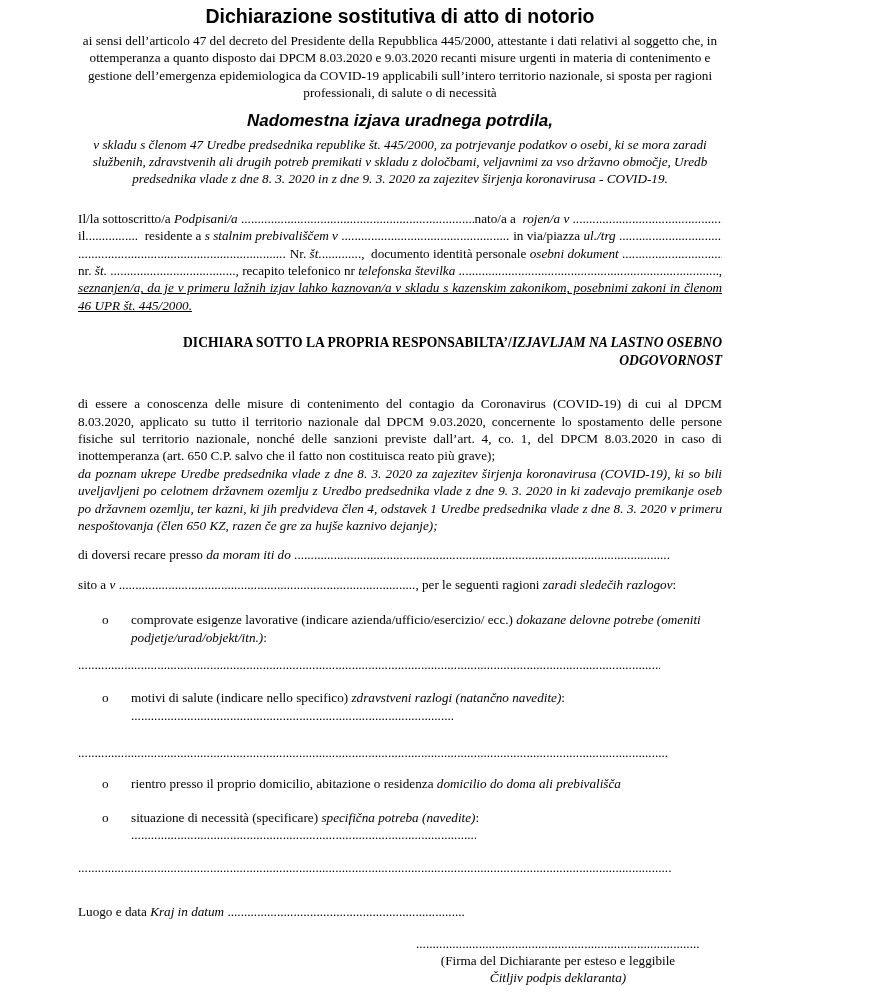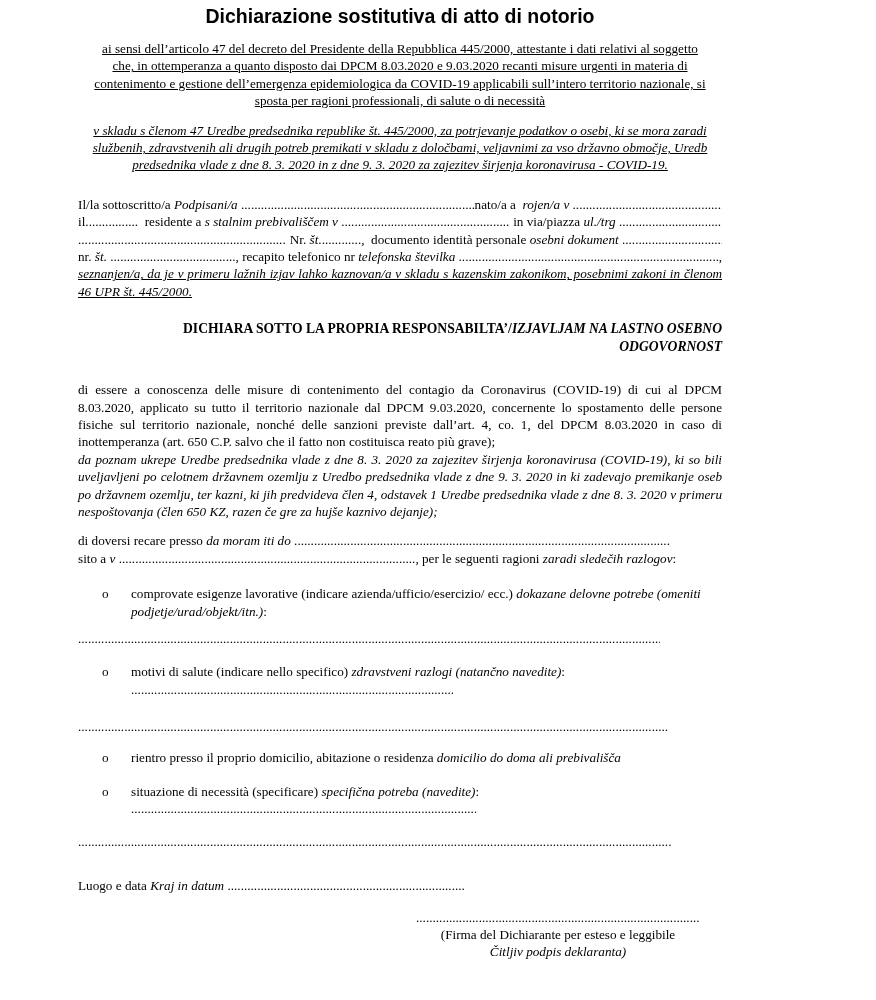--- a/index.html
+++ b/index.html
@@ -17,21 +17,21 @@
   .content { margin: 0 74px 0 78px; padding-top: 4px; }
 
   h1 {
     font-family: "Liberation Sans", sans-serif;
     font-size: 19.5px;
     line-height: 24px;
     font-weight: bold;
     text-align: center;
     margin: 0;
   }
-  .intro { text-align: center; margin: 12px; text-decoration: underline; }
+  .intro { text-align: center; margin: 4px; }
   h2 {
     font-family: "Liberation Sans", sans-serif;
     font-size: 17px;
     line-height: 22px;
     font-weight: bold;
     font-style: italic;
     text-align: center;
     margin: 8px 0 0 0;
   }
   .italic { font-style: italic; }
@@ -50,21 +50,21 @@
   .decl-head {
     text-align: right;
     font-weight: bold;
     font-size: 13.6px;
     margin-top: 20px;
   }
   .decl-head .bi { font-style: italic; }
 
   .par-it { margin-top: 26px; }
   .recare { margin-top: 12px; width: 92%; }
-  .sito { margin-top: 0; white-space: pre-wrap; }
+  .sito { margin-top: 12px; white-space: pre-wrap; }
   .sito .seg-r, .sito .seg-i { white-space: pre-wrap; }
 
   .bullet { display: flex; padding-left: 24px; }
   .bullet .marker { flex: 0 0 29px; }
   .bullet .bcontent { flex: 1 1 auto; min-width: 0; }
   .btext .seg-r, .btext .seg-i { white-space: pre-wrap; flex: none; }
   .b1 { margin-top: 18px; }
   .b2 { margin-top: 16px; }
   .b3 { margin-top: 13px; }
   .b4 { margin-top: 17px; }
@@ -91,20 +91,21 @@
 </style>
 </head>
 <body>
 
 <div class="page">
   <div class="content">
 
     <h1>Dichiarazione sostitutiva di atto di notorio</h1>
     <p class="intro">ai sensi dell’articolo 47 del decreto del Presidente della Repubblica 445/2000, attestante i dati relativi al soggetto che, in ottemperanza a quanto disposto dai DPCM 8.03.2020 e 9.03.2020 recanti misure urgenti in materia di contenimento e gestione dell’emergenza epidemiologica da COVID-19 applicabili sull’intero territorio nazionale, si sposta per ragioni professionali, di salute o di necessità</p>
 
+    <h2>Nadomestna izjava uradnega potrdila,</h2>
     <p class="intro italic">v skladu s členom 47 Uredbe predsednika republike št. 445/2000, za potrjevanje podatkov o osebi, ki se mora zaradi službenih, zdravstvenih ali drugih potreb premikati v skladu z določbami, veljavnimi za vso državno območje, Uredb predsednika vlade z dne 8. 3. 2020 in z dne 9. 3. 2020 za zajezitev širjenja koronavirusa - COVID-19.</p>
 
     <div class="identity">
       <div class="idline">
           <span class="seg-r">Il/la sottoscritto/a </span>
           <span class="seg-i">Podpisani/a </span>
           <span class="dotfill" style="flex-grow: 25;">................................................................................................................................................................................................................................................</span>
           <span class="seg-r">nato/a a </span>
           <span class="seg-i"> rojen/a v </span>
           <span class="dotfill" style="flex-grow: 16;">................................................................................................................................................................................................................................................</span>

